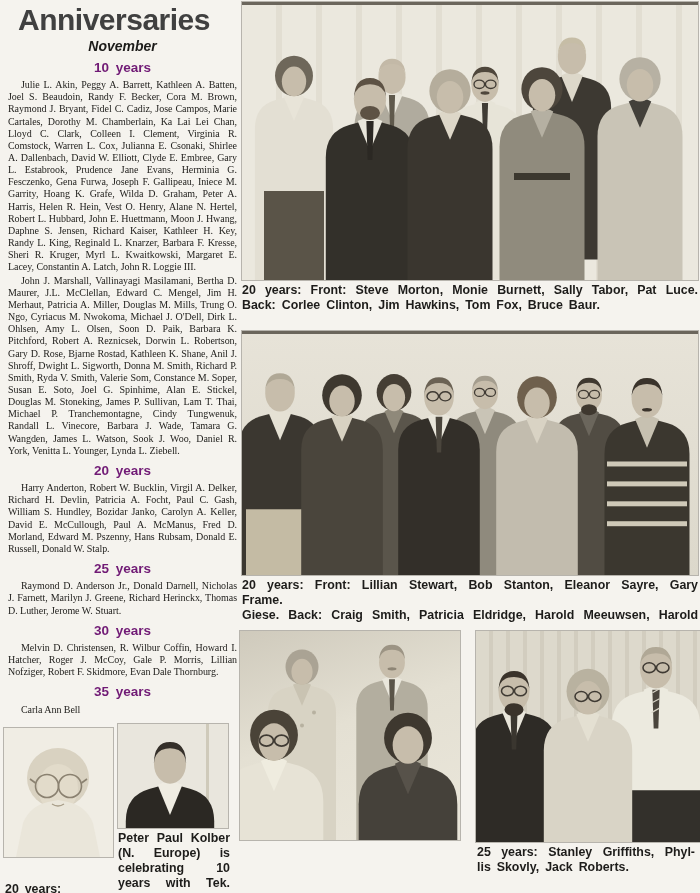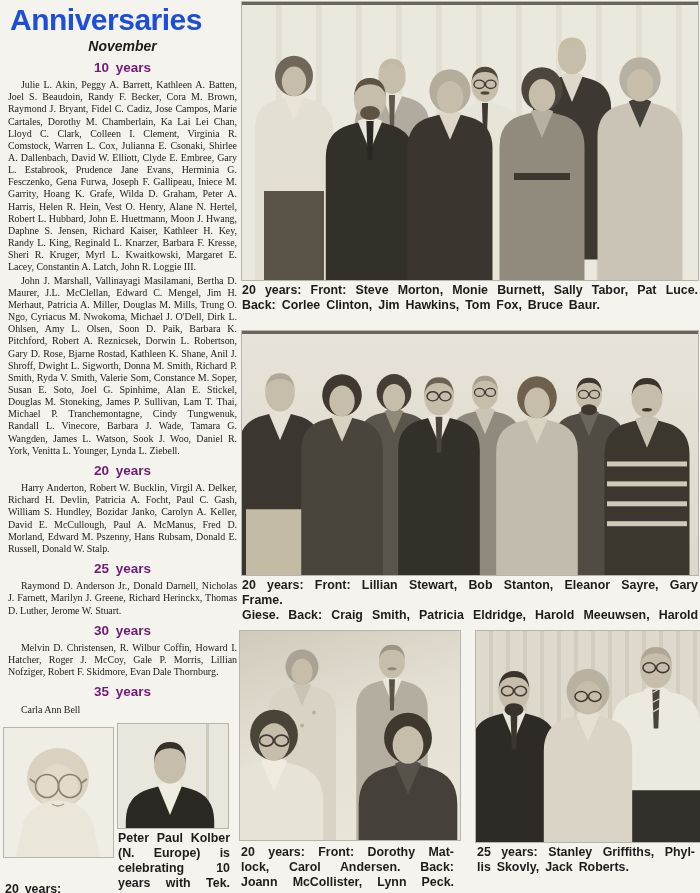--- a/index.html
+++ b/index.html
@@ -1,21 +1,21 @@
 <!DOCTYPE html>
 <html><head>
 <meta charset="utf-8">
 <style>
   html,body{margin:0;padding:0;background:#888;}
   .page{position:relative;width:700px;height:893px;background:#f5f3ee;overflow:hidden;
         font-family:"Liberation Serif",serif;}
   
   .left-col{position:absolute;left:8px;top:4px;width:229px;}
-  .page-title{font:bold 30px/1.05 "Liberation Sans",sans-serif;color:#1d4ed8;
-              letter-spacing:-0.5px;margin:0 0 3px 2px;}
+  .page-title{font:bold 30px/1.05 "Liberation Sans",sans-serif;color:#404040;
+              letter-spacing:-0.5px;margin:0 0 3px 10px;}
   .month{font:italic bold 14px/1.1 "Liberation Sans",sans-serif;color:#1c1b19;
          text-align:center;margin:0 0 2px 0;}
   .sec{font:bold 13.5px/1.2 "Liberation Sans",sans-serif;color:#701a75;text-align:center;
        word-spacing:3px;margin:6px 0 3px 0;}
   .para{font-size:10px;line-height:12.15px;color:#242320;text-align:justify;
         text-indent:13px;margin:0 0 1px 0;letter-spacing:-0.05px;}
   
   .photo{position:absolute;overflow:hidden;outline:1px solid rgba(90,85,75,.4);}
   .photo svg{display:block;width:100%;height:100%;}
   .ph1{background:repeating-linear-gradient(90deg,#ebe8de 0 34px,#e2ded2 34px 40px);
@@ -185,25 +185,20 @@
       </g>
       <g>
         <use href="#pw" transform="translate(34,145) scale(1.45)" style="--h:#4a4338;--j:#e7e3d6;--s:#efecdf"></use>
         <use href="#gl" transform="translate(34,145) scale(1.45) translate(0,3)"></use>
       </g>
       <g>
         <use href="#pw" transform="translate(168,148) scale(1.45)" style="--h:#3e382f;--j:#45413a;--s:#57524a"></use>
       </g>
     </svg>
   </figure>
-  <div class="cap" style="left:241px;top:845px;width:213px;">
-    <div class="cap-line">20 years: Front: Dorothy Mat-</div>
-    <div class="cap-line">lock, Carol Andersen. Back:</div>
-    <div class="cap-line">Joann McCollister, Lynn Peck.</div>
-  </div>
 
   <figure class="photo ph4" style="left:476px;top:631px;width:224px;height:211px;margin:0">
     <svg viewBox="0 0 224 212" preserveAspectRatio="none">
       <g>
         <use href="#pm" transform="translate(180,72) scale(1.3)" style="--j:#eceadf;--s:#eceadf;--t:#4a453c;--h:#b0a896"></use>
         <use href="#gl" transform="translate(180,72) scale(1.3)"></use>
         <path d="M176.5,62 l7,-4 M176,72 l7.5,-4 M175.5,82 l8,-4.5" stroke="#d8d4c6" stroke-width="1.2" fill="none"></path>
         <rect x="148" y="160" width="76" height="52" fill="#33302b"></rect>
       </g>
       <g>

